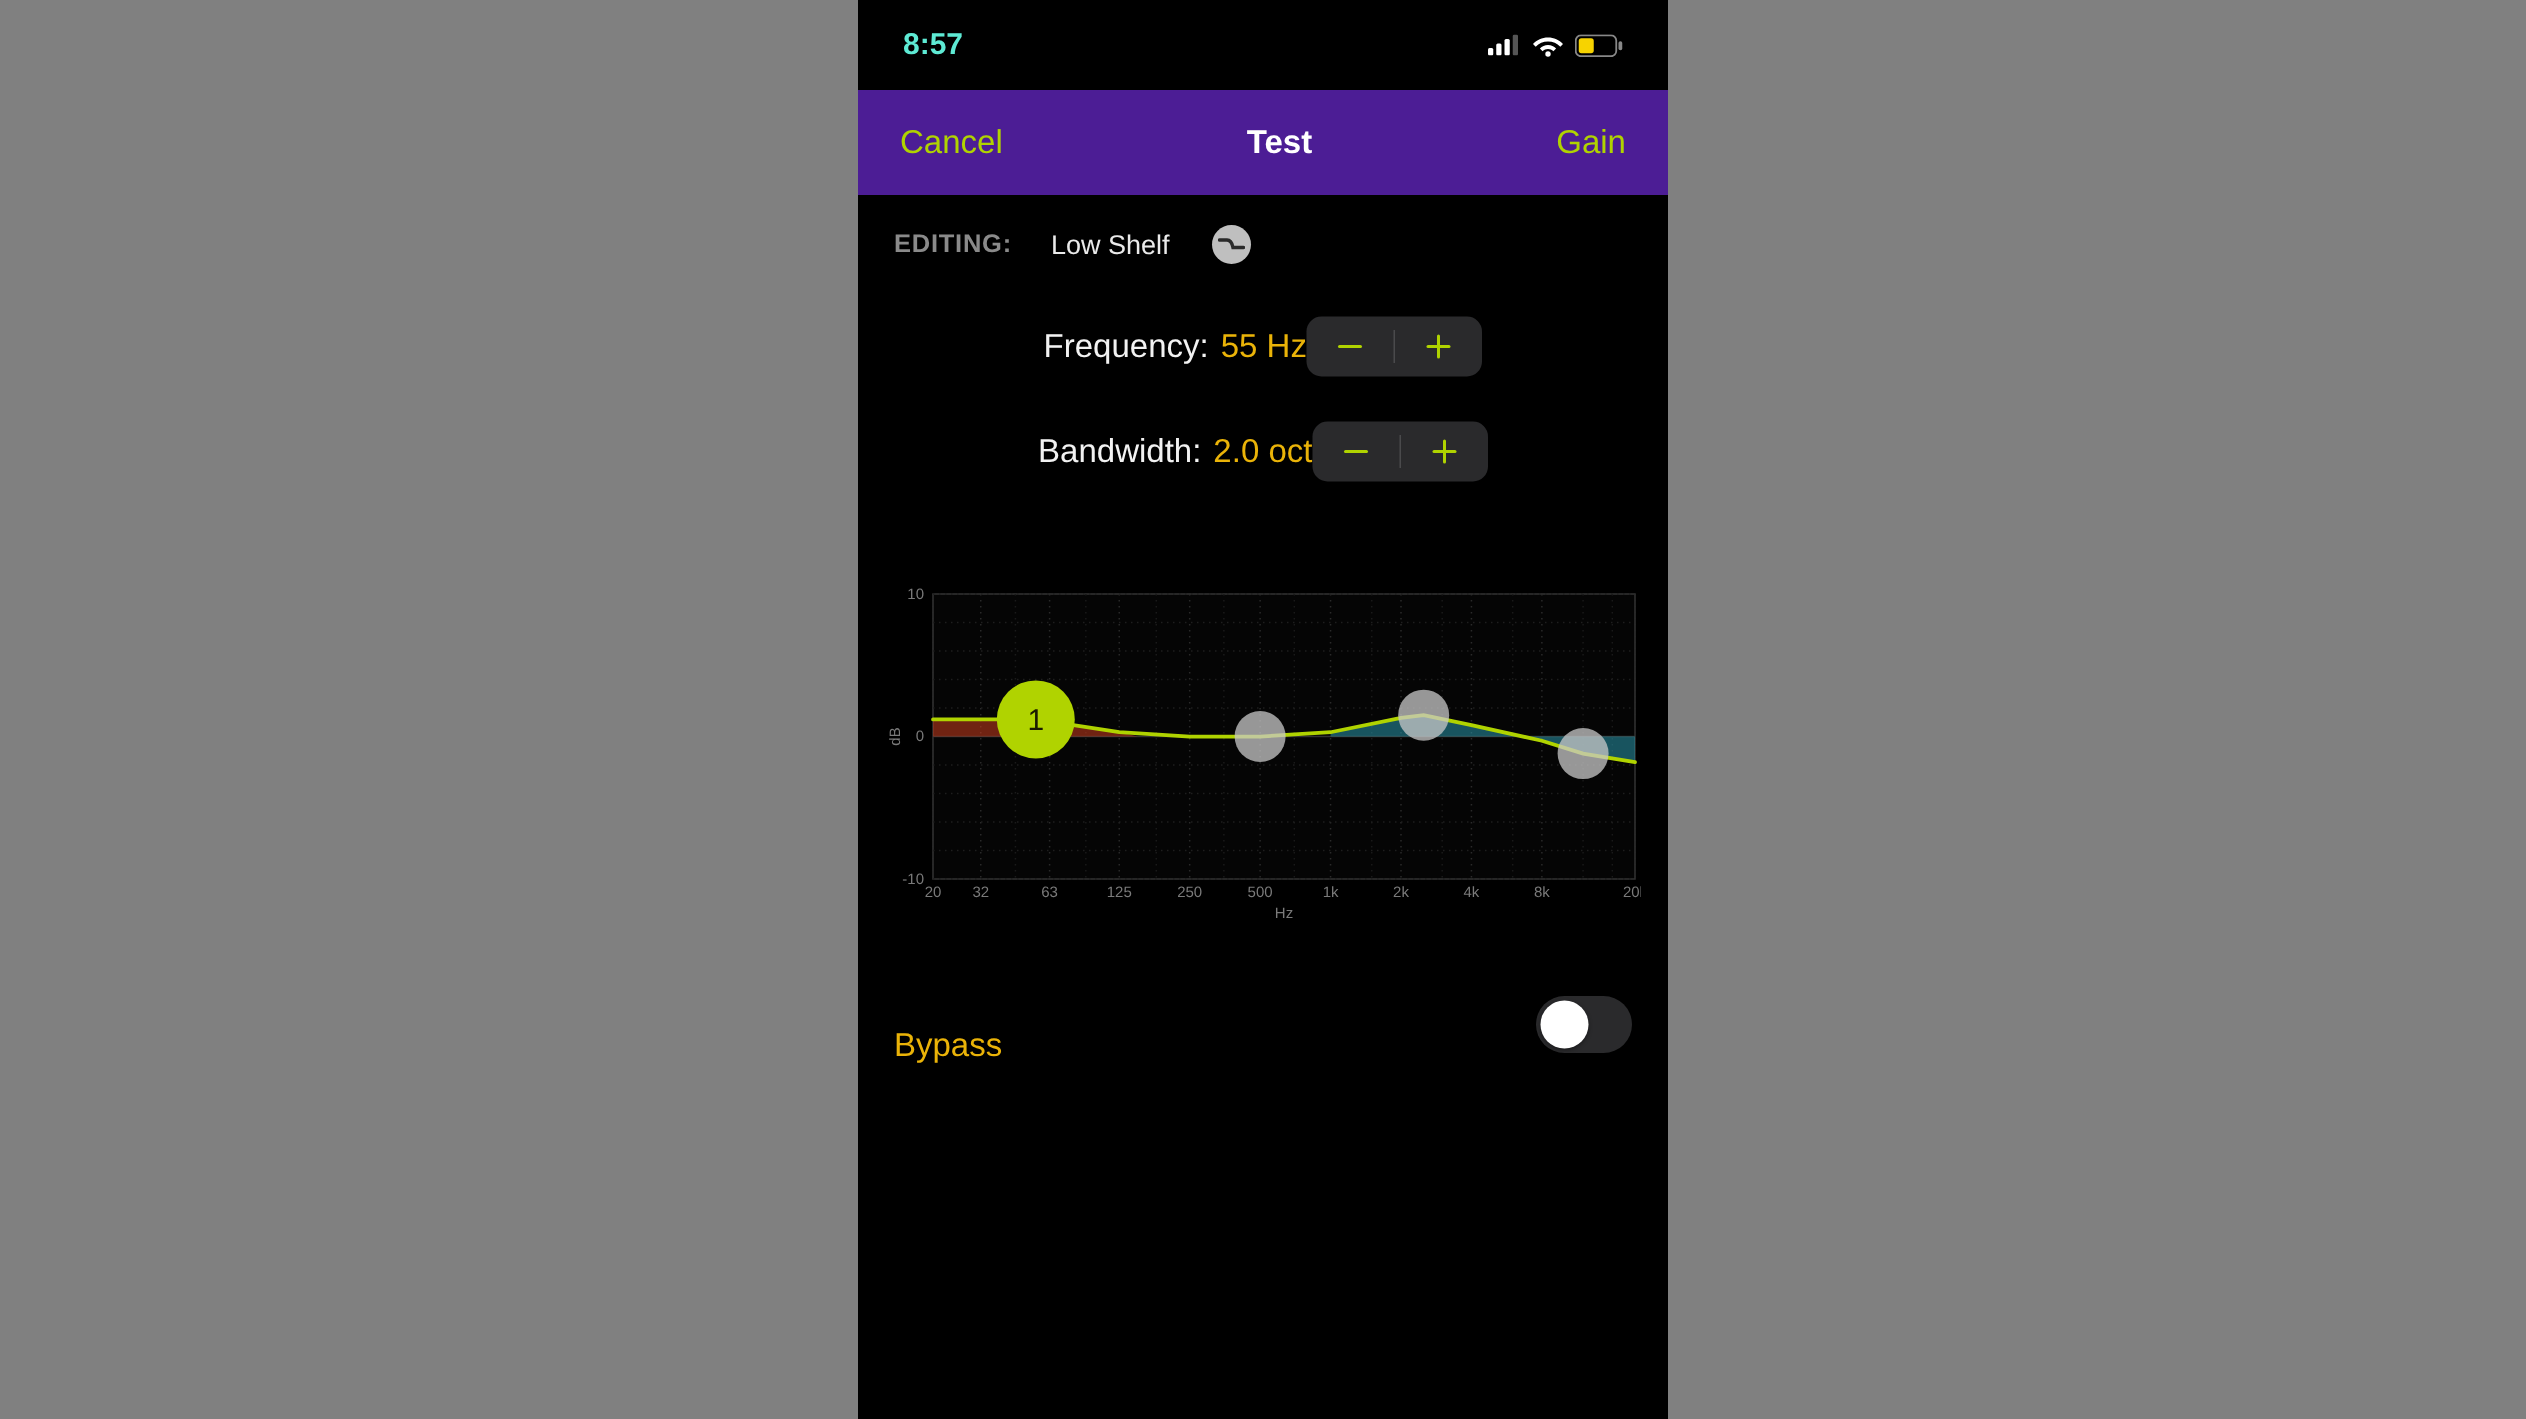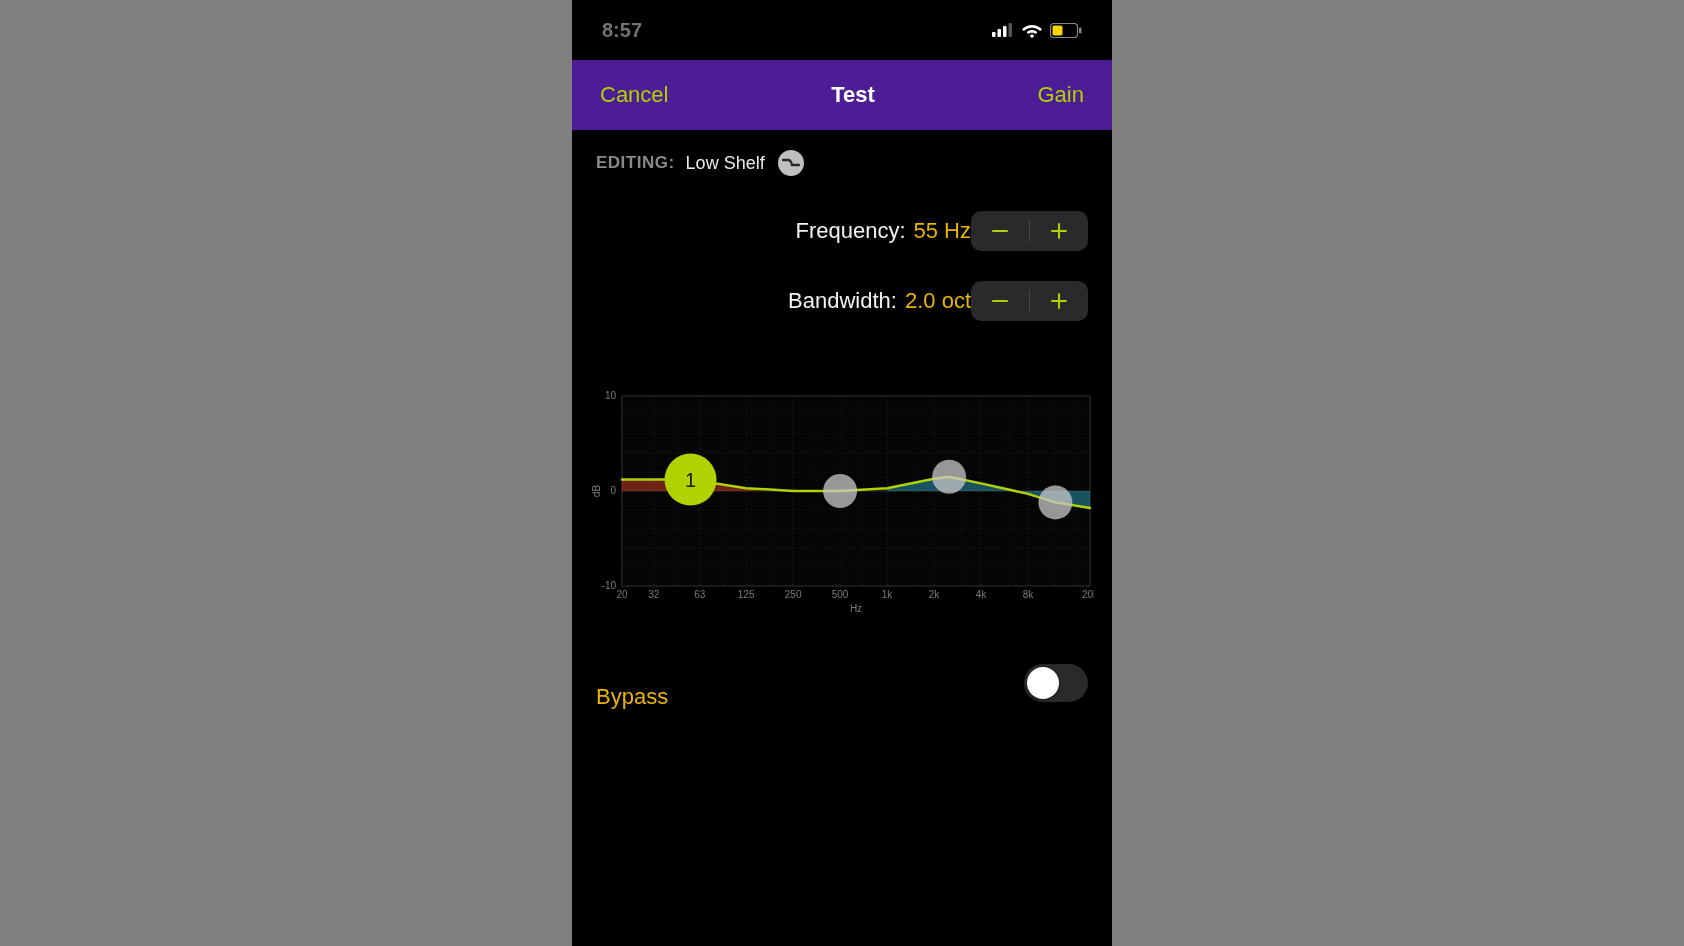--- a/index.html
+++ b/index.html
@@ -19,21 +19,21 @@
     position: relative;
     overflow: hidden;
   }
   
   .status-bar {
     height: 60px;
     display: flex;
     align-items: center;
     justify-content: space-between;
     padding: 0 30px;
-    color: #737373;
+    color: #5eead4;
   }
   .status-time {
     font-size: 20px;
     font-weight: 600;
   }
   .status-icons {
     display: flex;
     align-items: center;
     gap: 7px;
   }
@@ -54,21 +54,21 @@
   }
   .nav-title {
     color: #fff;
     font-size: 22px;
     font-weight: 600;
   }
   
   .editing-row {
     display: flex;
     align-items: center;
-    gap: 9px;
+    gap: 24px;
     padding: 20px 24px 10px 24px;
   }
   .editing-label {
     color: #8a8a8a;
     font-size: 17px;
     font-weight: 700;
     letter-spacing: 0.5px;
   }
   .editing-value {
     color: #eaeaea;
@@ -85,21 +85,21 @@
     display: flex;
     align-items: center;
     justify-content: center;
     margin-left: 4px;
   }
   
   .params { padding: 10px 24px 0 24px; }
   .param-row {
     display: flex;
     align-items: center;
-    justify-content: flex-end;
+    justify-content: center;
     height: 70px;
   }
   .param-label-wrap {
     display: flex;
     align-items: baseline;
     gap: 8px;
     font-size: 22px;
   }
   .param-label { color: #f2f2f2; }
   .param-value { color: #eab308; }

